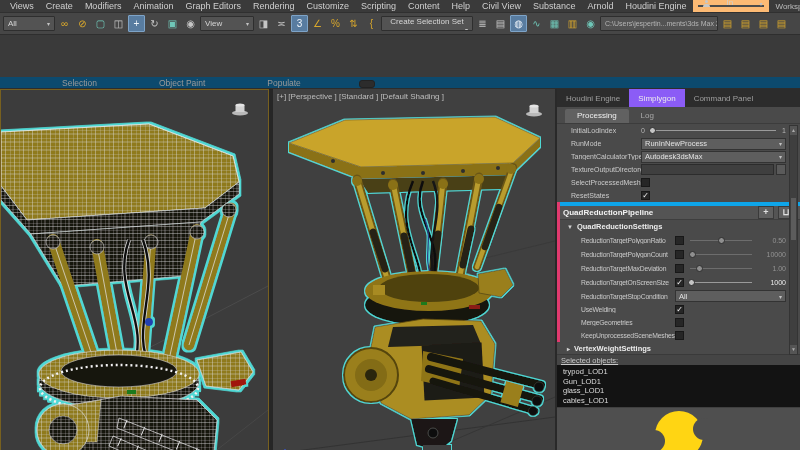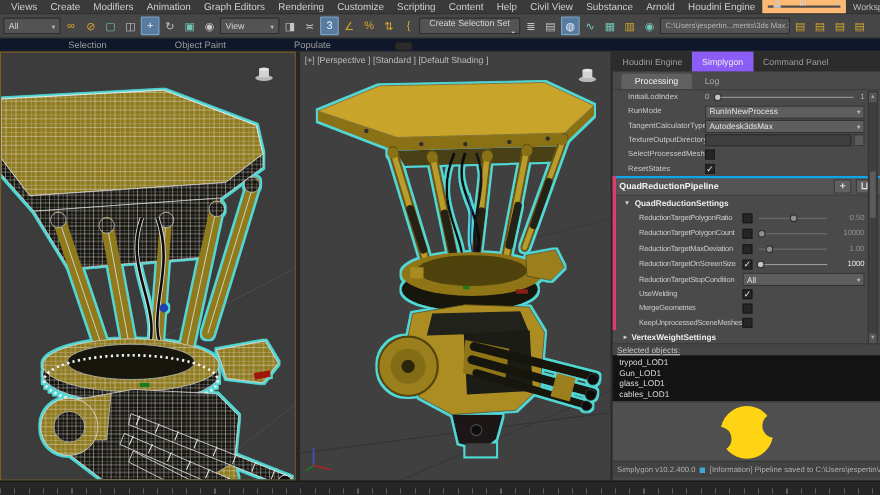--- a/index.html
+++ b/index.html
@@ -21,21 +21,21 @@
   .toolbar{height:22px;background:#464646;display:flex;align-items:center;gap:1px;padding:0 3px;border-bottom:1px solid #2e2e2e;}
   .tbi{width:17px;height:17px;flex:none;display:flex;align-items:center;justify-content:center;font-size:10px;color:#c6c6c6;border-radius:1px;}
   .tbi.gold{color:#d8a72c;}
   .tbi.teal{color:#6fc7b8;}
   .tbi.act{background:#587ca0;border:1px solid #7ea4c8;color:#eef4fa;}
   .combo{display:flex;align-items:center;height:15px;background:#535353;border:1px solid #2e2e2e;border-radius:1px;font-size:8px;color:#d6d6d6;padding:0 4px;flex:none;white-space:nowrap;overflow:hidden;}
   .w-all{width:52px;} .w-view{width:54px;} .w-sel{width:92px;flex-direction:column;}
   .w-path{width:118px;font-size:7px;color:#b5b5b5;}
 
   
-  .ribbon{height:12px;background:#0f172a;display:flex;align-items:flex-end;font-size:8.5px;color:#9a9a9a;border-bottom:1px solid #2d2d2d;}
+  .ribbon{height:12px;background:#0c4a6e;display:flex;align-items:flex-end;font-size:8.5px;color:#9a9a9a;border-bottom:1px solid #2d2d2d;margin-top:42px;}
   .rtab{margin-left:62px;white-space:nowrap;}
   .rcfg{margin-left:58px;width:16px;height:8px;background:#2c2c2c;border:1px solid #222;border-radius:3px;}
 
   
   .main{position:relative;height:390px;background:#3d3d3d;}
   .vp{position:absolute;top:0;bottom:0;overflow:hidden;padding-left:24px;}
   .vpL{left:0;width:269px;background:#3c3c3c;border:1px solid #77601f;}
   .vpdiv{position:absolute;top:0;bottom:0;left:269px;width:4px;background:#262626;}
   .vpR{left:273px;width:282px;background:#404040;}
   .vplabel{position:absolute;left:4px;top:3px;font-size:8px;color:#bdbdbd;z-index:4;white-space:nowrap;}
@@ -58,21 +58,21 @@
   .track{flex:1;height:1px;background:#9a9a9a;position:relative;margin:0 6px;}
   .track.dis{background:#6d6d6d;}
   .knob{position:absolute;top:-3px;width:7px;height:7px;margin-left:-3px;border-radius:50%;background:#c4c4c4;border:1px solid #2e2e2e;}
   .track.dis .knob{background:#8f8f8f;}
   .minv,.maxv{font-size:7px;color:#b5b5b5;flex:none;}
   .val{width:28px;flex:none;text-align:right;font-size:7px;color:#939393;}
   .val.on{color:#ececec;}
   .dd{flex:1;height:12px;background:#5e5e5e;border:1px solid #333;display:flex;align-items:center;font-size:7.5px;color:#e2e2e2;padding:0 3px;margin-left:0;}
   .tf{flex:1;height:11px;background:#3f3f3f;border:1px solid #2c2c2c;}
   .tfbtn{width:10px;height:11px;flex:none;background:#5a5a5a;border:1px solid #323232;margin-left:2px;}
-  .pipehead{height:18px;background:#545454;display:flex;align-items:center;padding:0 6px;font-size:8px;font-weight:bold;color:#f2f2f2;border-top:2px solid #0ea5e9;border-bottom:1px solid #3e3e3e;}
+  .pipehead{height:18px;background:#545454;display:flex;align-items:center;padding:0 6px;font-size:8px;font-weight:bold;color:#f2f2f2;border-top:4px solid #0ea5e9;border-bottom:1px solid #3e3e3e;}
   .hbtn{width:16px;height:13px;background:#606060;border:1px solid #3a3a3a;color:#e0e0e0;font-size:9px;line-height:11px;text-align:center;flex:none;}
   .hbtn.first{margin-left:auto;margin-right:4px;}
   .subhead{height:13px;display:flex;align-items:center;gap:4px;padding-left:10px;font-size:7.5px;font-weight:bold;color:#ececec;}
   .tri{font-size:6px;color:#cfcfcf;}
   .sellabel{height:11px;background:#454545;display:flex;align-items:center;padding-left:4px;font-size:7.5px;color:#c8c8c8;text-decoration:underline;border-top:1px solid #3a3a3a;}
   .objlist{height:42px;background:#131313;padding:2px 0 0 6px;font-size:7.5px;line-height:9.5px;color:#dcdcdc;}
   .logoarea{height:54px;background:#4f4f4f;border-top:1px solid #404040;display:flex;align-items:center;justify-content:center;}
   .statusbar{height:15px;background:#424242;border-top:1px solid #363636;display:flex;align-items:center;gap:4px;padding:0 4px;font-size:7px;color:#b0b0b0;white-space:nowrap;overflow:hidden;}
   .infodot{width:5px;height:5px;background:#3fa7d6;flex:none;}
   .pinkbar{position:absolute;left:0;top:113px;width:3px;height:140px;background:#e13a6f;z-index:6;}

